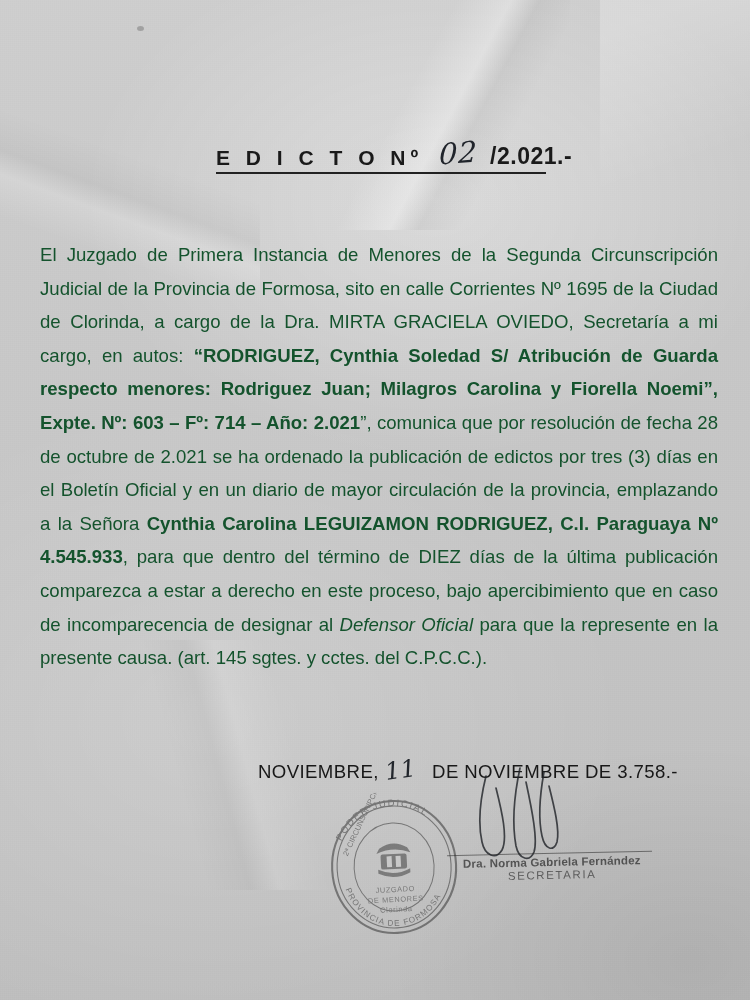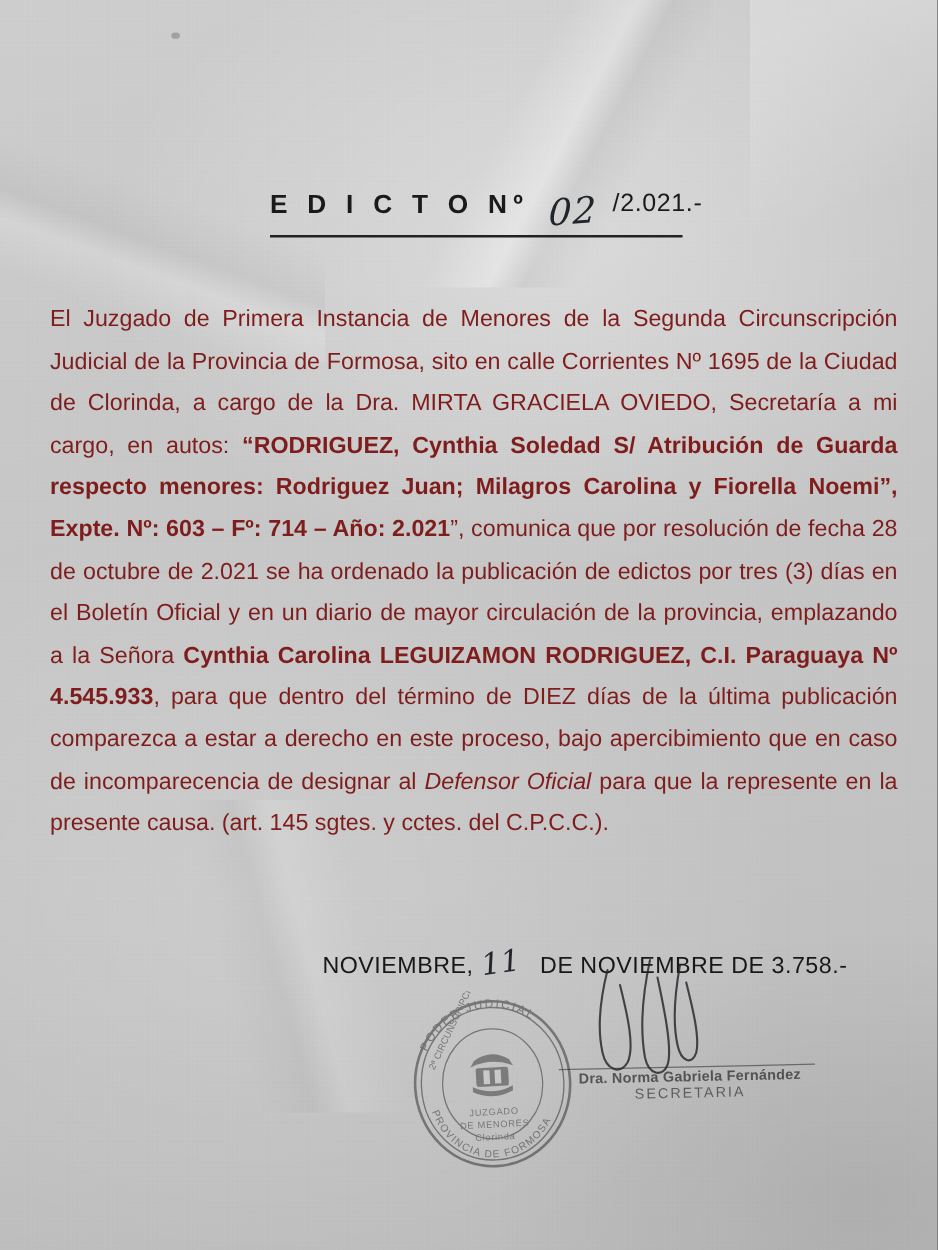--- a/index.html
+++ b/index.html
@@ -64,25 +64,25 @@
     filter: blur(0.6px);
   }
 
   
   .doc {
     position: absolute;
     inset: 0;
   }
   .title-wrap {
     position: absolute;
-    top: 152px;
+    top: 136px;
     left: 216px;
     width: 330px;
     display: flex;
-    align-items: flex-start;
+    align-items: flex-end;
     border-bottom: 2px solid #222;
     padding-bottom: 2px;
   }
   .title-main {
     font-size: 21px;
     font-weight: bold;
     letter-spacing: 5px;
     white-space: nowrap;
   }
   .title-hand {
@@ -91,36 +91,36 @@
     font-size: 29px;
     font-weight: 400;
     color: #20242b;
     margin-left: 16px;
     margin-right: 12px;
     transform: rotate(-4deg) skewX(-6deg);
     display: inline-block;
     letter-spacing: 1px;
   }
   .title-year {
-    font-size: 20px;
-    font-weight: normal;
+    font-size: 23px;
+    font-weight: bold;
     letter-spacing: 0.5px;
     white-space: nowrap;
   }
 
   .body-text {
     position: absolute;
     top: 238px;
     left: 40px;
     width: 678px;
     font-size: 18.6px;
     line-height: 33.6px;
     text-align: justify;
     text-justify: inter-word;
-    color: #7f1d1d;
+    color: #14532d;
   }
   .body-text p {
     margin: 0;
     text-align: justify;
   }
   .body-text b { font-weight: bold; }
   .body-text i { font-style: italic; }
 
   .closing {
     position: absolute;

